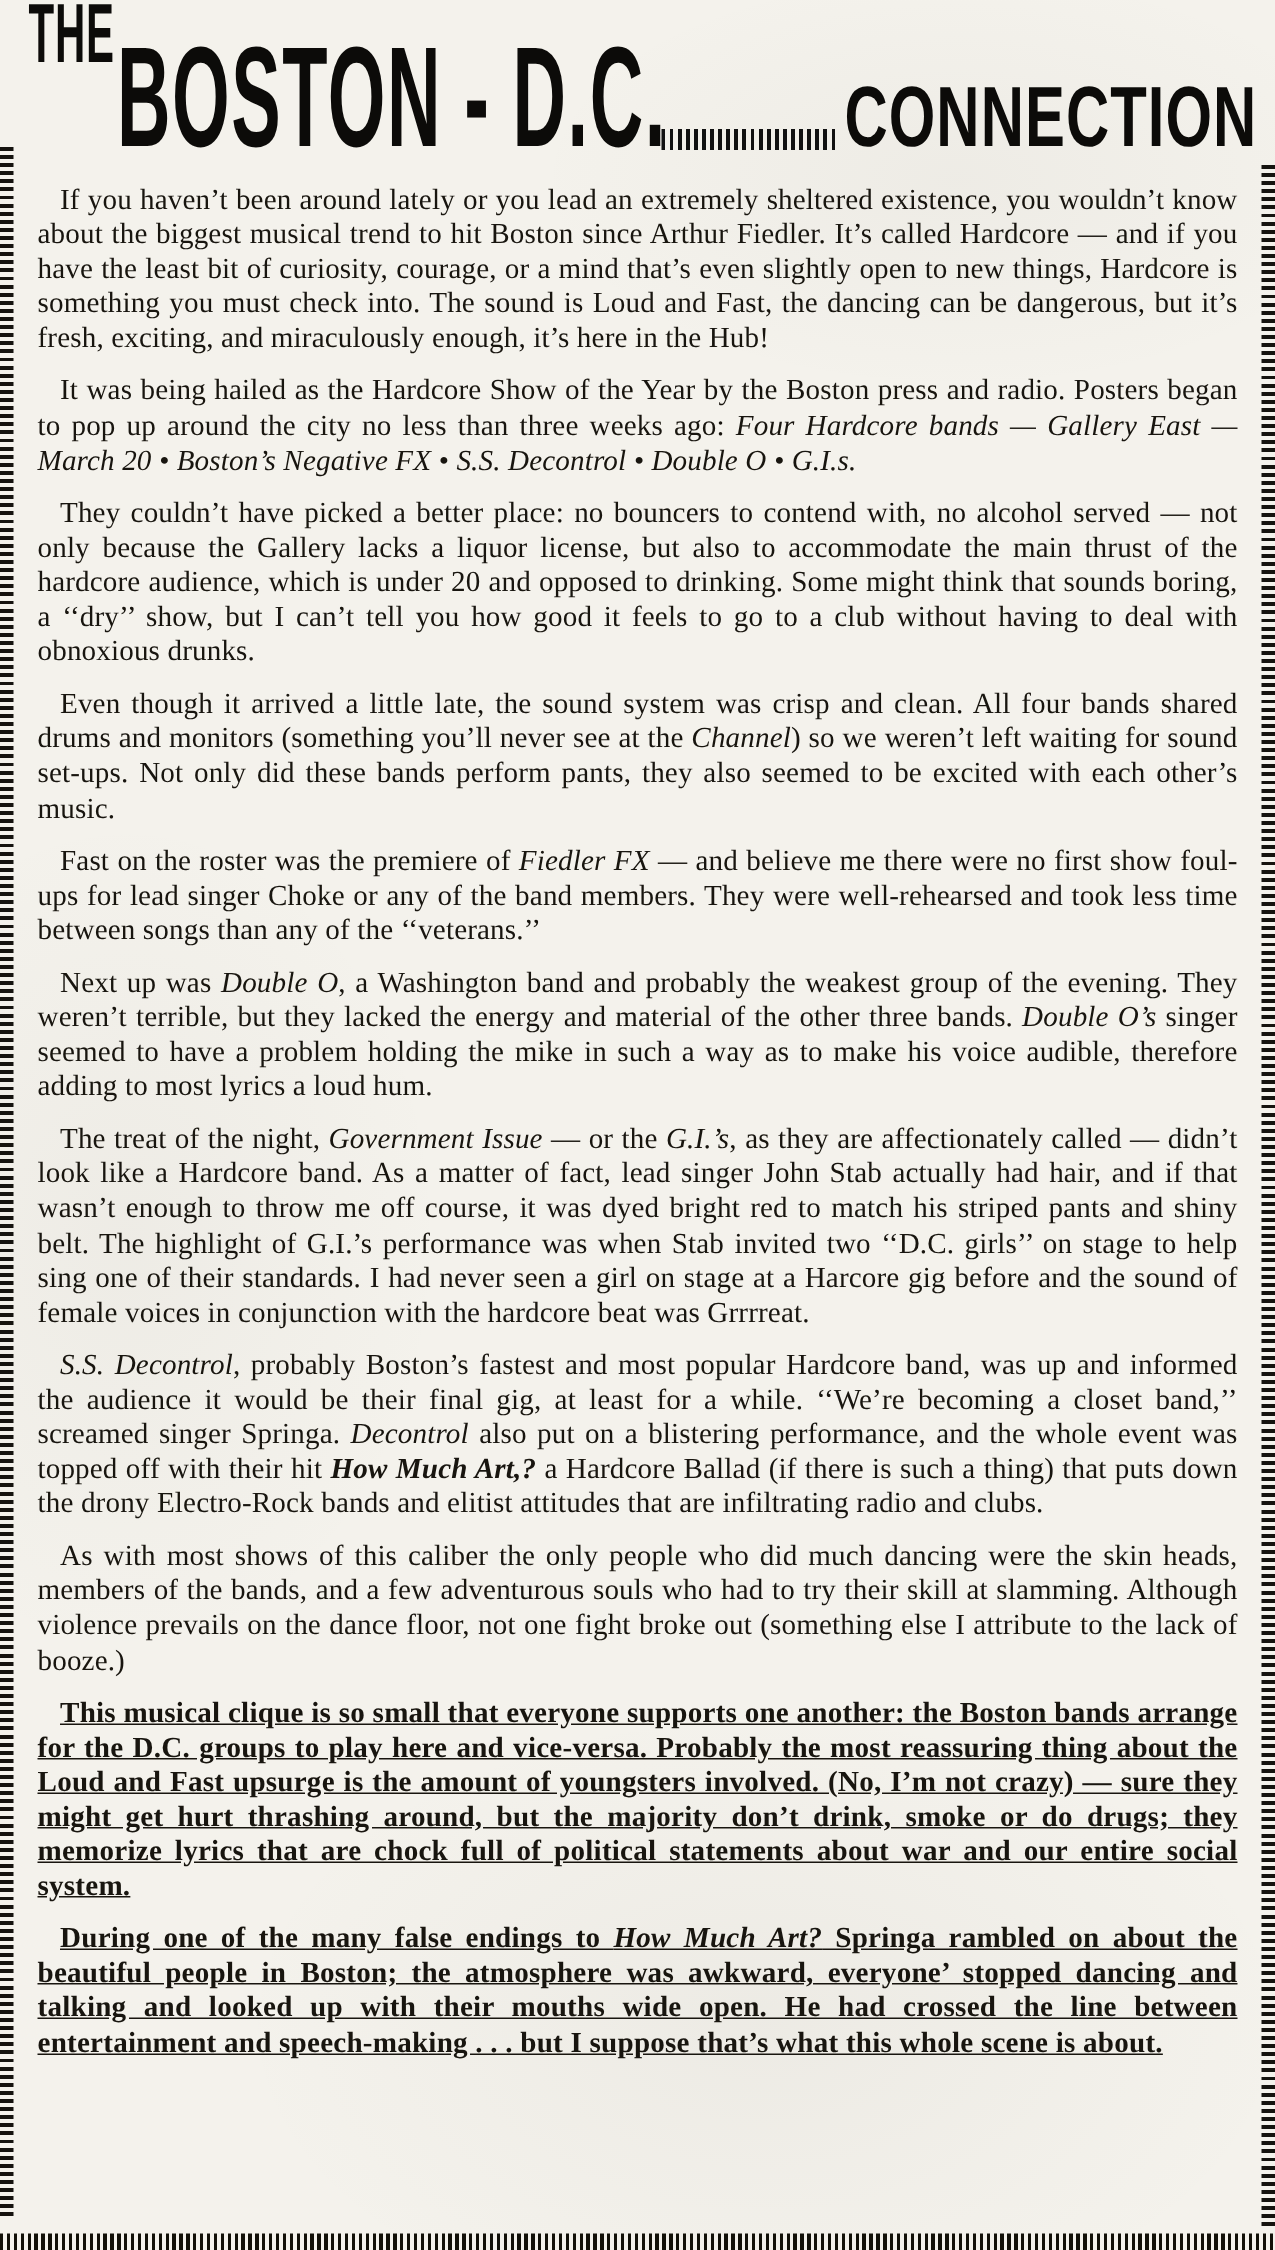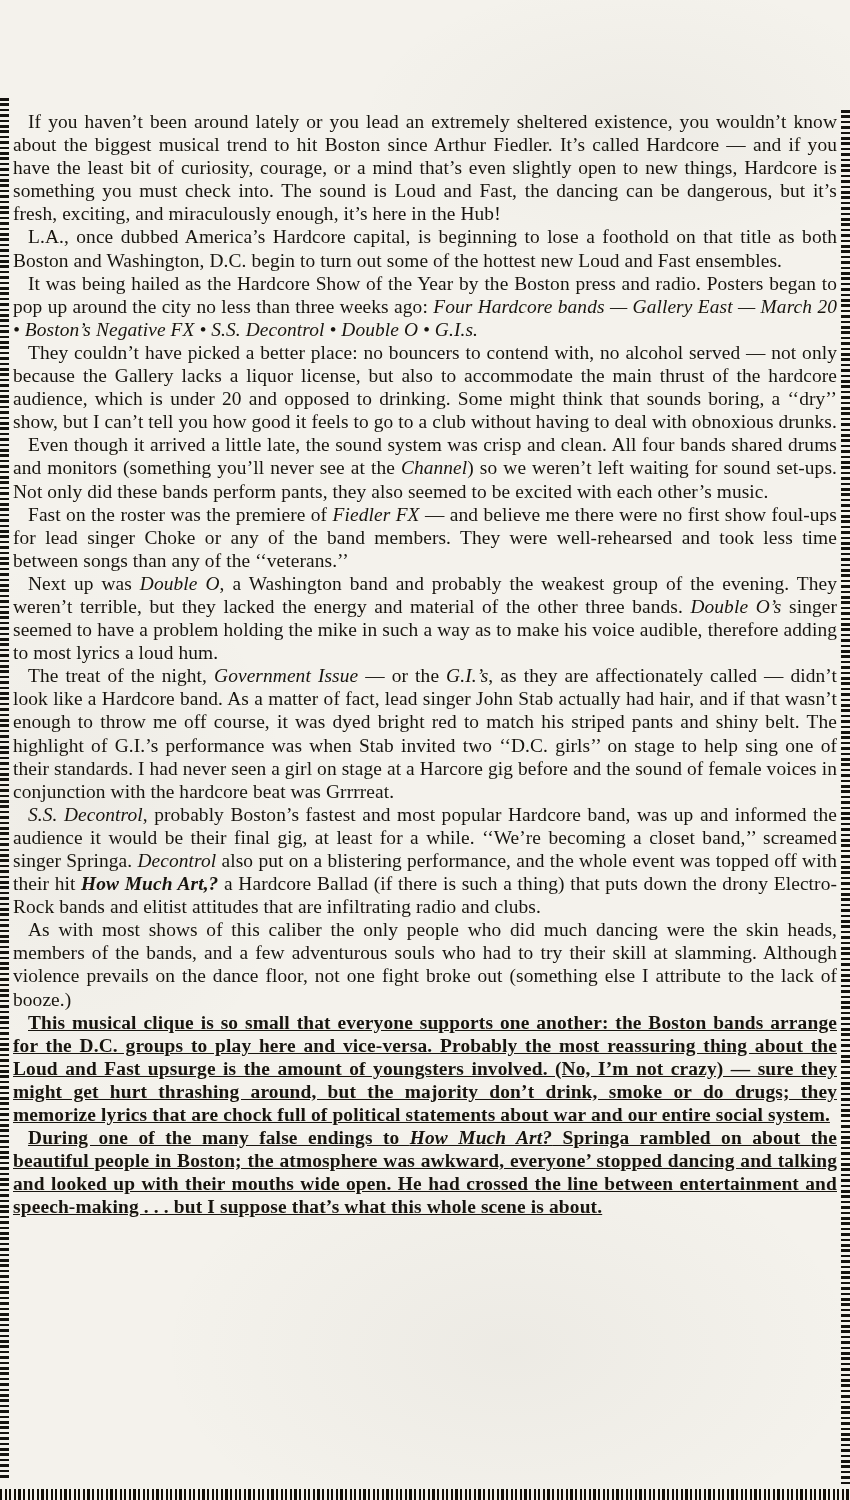--- a/index.html
+++ b/index.html
@@ -40,34 +40,39 @@
   .mh-ticks{
     position:absolute;left:441px;top:86px;width:118px;height:14px;
     background:repeating-linear-gradient(90deg,#111 0 2.6px,rgba(0,0,0,0) 2.6px 5.4px);
   }
   
   .article{
     position:absolute;left:13px;top:110px;width:824px;
     font-size:19.4px;line-height:23.1px;text-align:justify;
     letter-spacing:.1px;
   }
-  .article p{margin:0;text-indent:15px;}
+  .article p{margin:12px;text-indent:15px;}
   .article p.bold{font-weight:700;letter-spacing:.15px;text-decoration:underline;}
   .it{font-style:italic;}
   .bd{font-weight:700;}
 </style>
 </head>
 <body>
 
 <div class="page">
 
+  <div class="masthead">
+    <div class="mh mh-the">THE</div>
+    <div class="mh mh-boston">BOSTON - D.C.</div>
+    <div class="mh-ticks"></div>
+    <div class="mh mh-conn">CONNECTION</div>
+  </div>
 
   <div class="article">
       <p><span>If you haven’t been around lately or you lead an extremely sheltered existence, you wouldn’t know about the biggest musical trend to hit Boston since Arthur Fiedler. It’s called Hardcore — and if you have the least bit of curiosity, courage, or a mind that’s even slightly open to new things, Hardcore is something you must check into. The sound is Loud and Fast, the dancing can be dangerous, but it’s fresh, exciting, and miraculously enough, it’s here in the Hub!</span></p>
-      <p><span>L.A., once dubbed America’s Hardcore capital, is beginning to lose a foothold on that title as both Boston and Washington, D.C. begin to turn out some of the hottest new Loud and Fast ensembles.</span></p>
       <p><span>It was being hailed as the Hardcore Show of the Year by the Boston press and radio. Posters began to pop up around the city no less than three weeks ago: </span><span class="it">Four Hardcore bands — Gallery East — March 20 • Boston’s Negative FX • S.S. Decontrol • Double O • G.I.s.</span></p>
       <p><span>They couldn’t have picked a better place: no bouncers to contend with, no alcohol served — not only because the Gallery lacks a liquor license, but also to accommodate the main thrust of the hardcore audience, which is under 20 and opposed to drinking. Some might think that sounds boring, a ‘‘dry’’ show, but I can’t tell you how good it feels to go to a club without having to deal with obnoxious drunks.</span></p>
       <p><span>Even though it arrived a little late, the sound system was crisp and clean. All four bands shared drums and monitors (something you’ll never see at the </span><span class="it">Channel</span><span>) so we weren’t left waiting for sound set-ups. Not only did these bands perform pants, they also seemed to be excited with each other’s music.</span></p>
       <p><span>Fast on the roster was the premiere of </span><span class="it">Fiedler FX</span><span> — and believe me there were no first show foul-ups for lead singer Choke or any of the band members. They were well-rehearsed and took less time between songs than any of the ‘‘veterans.’’</span></p>
       <p><span>Next up was </span><span class="it">Double O</span><span>, a Washington band and probably the weakest group of the evening. They weren’t terrible, but they lacked the energy and material of the other three bands. </span><span class="it">Double O’s</span><span> singer seemed to have a problem holding the mike in such a way as to make his voice audible, therefore adding to most lyrics a loud hum.</span></p>
       <p><span>The treat of the night, </span><span class="it">Government Issue</span><span> — or the </span><span class="it">G.I.’s</span><span>, as they are affectionately called — didn’t look like a Hardcore band. As a matter of fact, lead singer John Stab actually had hair, and if that wasn’t enough to throw me off course, it was dyed bright red to match his striped pants and shiny belt. The highlight of G.I.’s performance was when Stab invited two ‘‘D.C. girls’’ on stage to help sing one of their standards. I had never seen a girl on stage at a Harcore gig before and the sound of female voices in conjunction with the hardcore beat was Grrrreat.</span></p>
       <p><span class="it">S.S. Decontrol</span><span>, probably Boston’s fastest and most popular Hardcore band, was up and informed the audience it would be their final gig, at least for a while. ‘‘We’re becoming a closet band,’’ screamed singer Springa. </span><span class="it">Decontrol</span><span> also put on a blistering performance, and the whole event was topped off with their hit </span><span class="it bd">How Much Art,?</span><span> a Hardcore Ballad (if there is such a thing) that puts down the drony Electro-Rock bands and elitist attitudes that are infiltrating radio and clubs.</span></p>
       <p><span>As with most shows of this caliber the only people who did much dancing were the skin heads, members of the bands, and a few adventurous souls who had to try their skill at slamming. Although violence prevails on the dance floor, not one fight broke out (something else I attribute to the lack of booze.)</span></p>
       <p class="bold"><span>This musical clique is so small that everyone supports one another: the Boston bands arrange for the D.C. groups to play here and vice-versa. Probably the most reassuring thing about the Loud and Fast upsurge is the amount of youngsters involved. (No, I’m not crazy) — sure they might get hurt thrashing around, but the majority don’t drink, smoke or do drugs; they memorize lyrics that are chock full of political statements about war and our entire social system.</span></p>
       <p class="bold"><span>During one of the many false endings to </span><span class="it bd">How Much Art?</span><span> Springa rambled on about the beautiful people in Boston; the atmosphere was awkward, everyone’ stopped dancing and talking and looked up with their mouths wide open. He had crossed the line between entertainment and speech-making . . . but I suppose that’s what this whole scene is about.</span></p>

